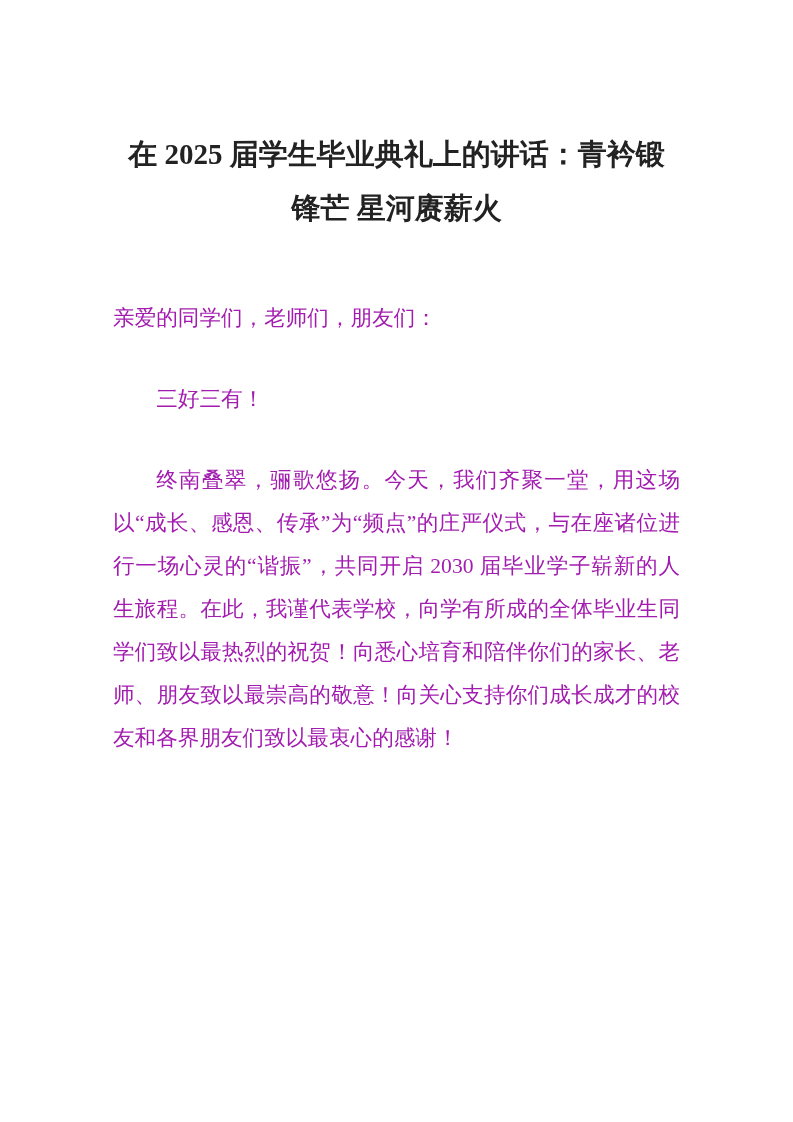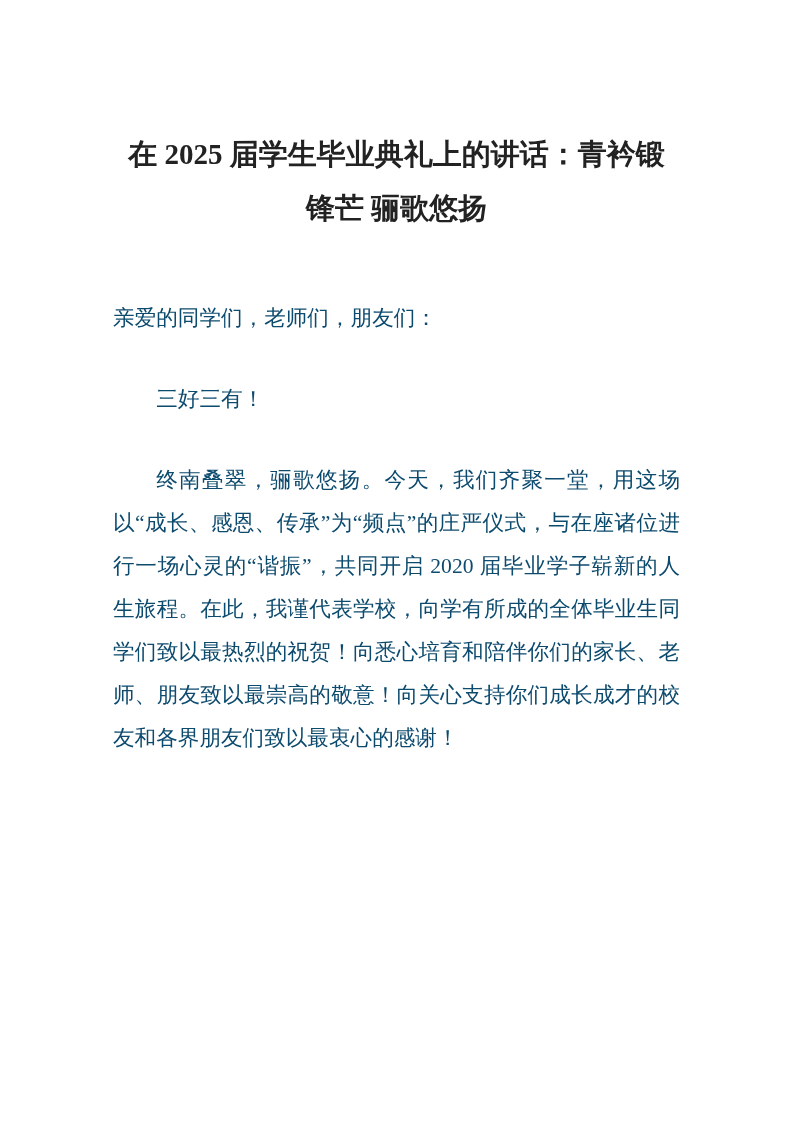--- a/index.html
+++ b/index.html
@@ -30,39 +30,39 @@
   .title-line {
     display: block;
   }
   .para {
     font-size: 21.6px;
     line-height: 43px;
     margin: 0 0 38px 0;
     text-align: justify;
     text-justify: inter-ideograph;
     word-break: break-all;
-    color: #0c4a6e;
+    color: #a21caf;
   }
   .para.indent {
     text-indent: 2em;
   }
   .para.no-indent {
     text-indent: 0;
   }
 </style>
 </head>
 <body>
 
 <div class="page">
 
   <h1 class="doc-title">
     <span class="title-line">在 2025 届学生毕业典礼上的讲话：青衿锻</span>
-    <span class="title-line">锋芒 骊歌悠扬</span>
+    <span class="title-line">锋芒 星河赓薪火</span>
   </h1>
 
   <p class="para no-indent">亲爱的同学们，老师们，朋友们：</p>
 
   <p class="para indent">三好三有！</p>
 
-  <p class="para indent">终南叠翠，骊歌悠扬。今天，我们齐聚一堂，用这场以“成长、感恩、传承”为“频点”的庄严仪式，与在座诸位进行一场心灵的“谐振”，共同开启 2020 届毕业学子崭新的人生旅程。在此，我谨代表学校，向学有所成的全体毕业生同学们致以最热烈的祝贺！向悉心培育和陪伴你们的家长、老师、朋友致以最崇高的敬意！向关心支持你们成长成才的校友和各界朋友们致以最衷心的感谢！</p>
+  <p class="para indent">终南叠翠，骊歌悠扬。今天，我们齐聚一堂，用这场以“成长、感恩、传承”为“频点”的庄严仪式，与在座诸位进行一场心灵的“谐振”，共同开启 2030 届毕业学子崭新的人生旅程。在此，我谨代表学校，向学有所成的全体毕业生同学们致以最热烈的祝贺！向悉心培育和陪伴你们的家长、老师、朋友致以最崇高的敬意！向关心支持你们成长成才的校友和各界朋友们致以最衷心的感谢！</p>
 
 
 </div>
 
 </body></html>

